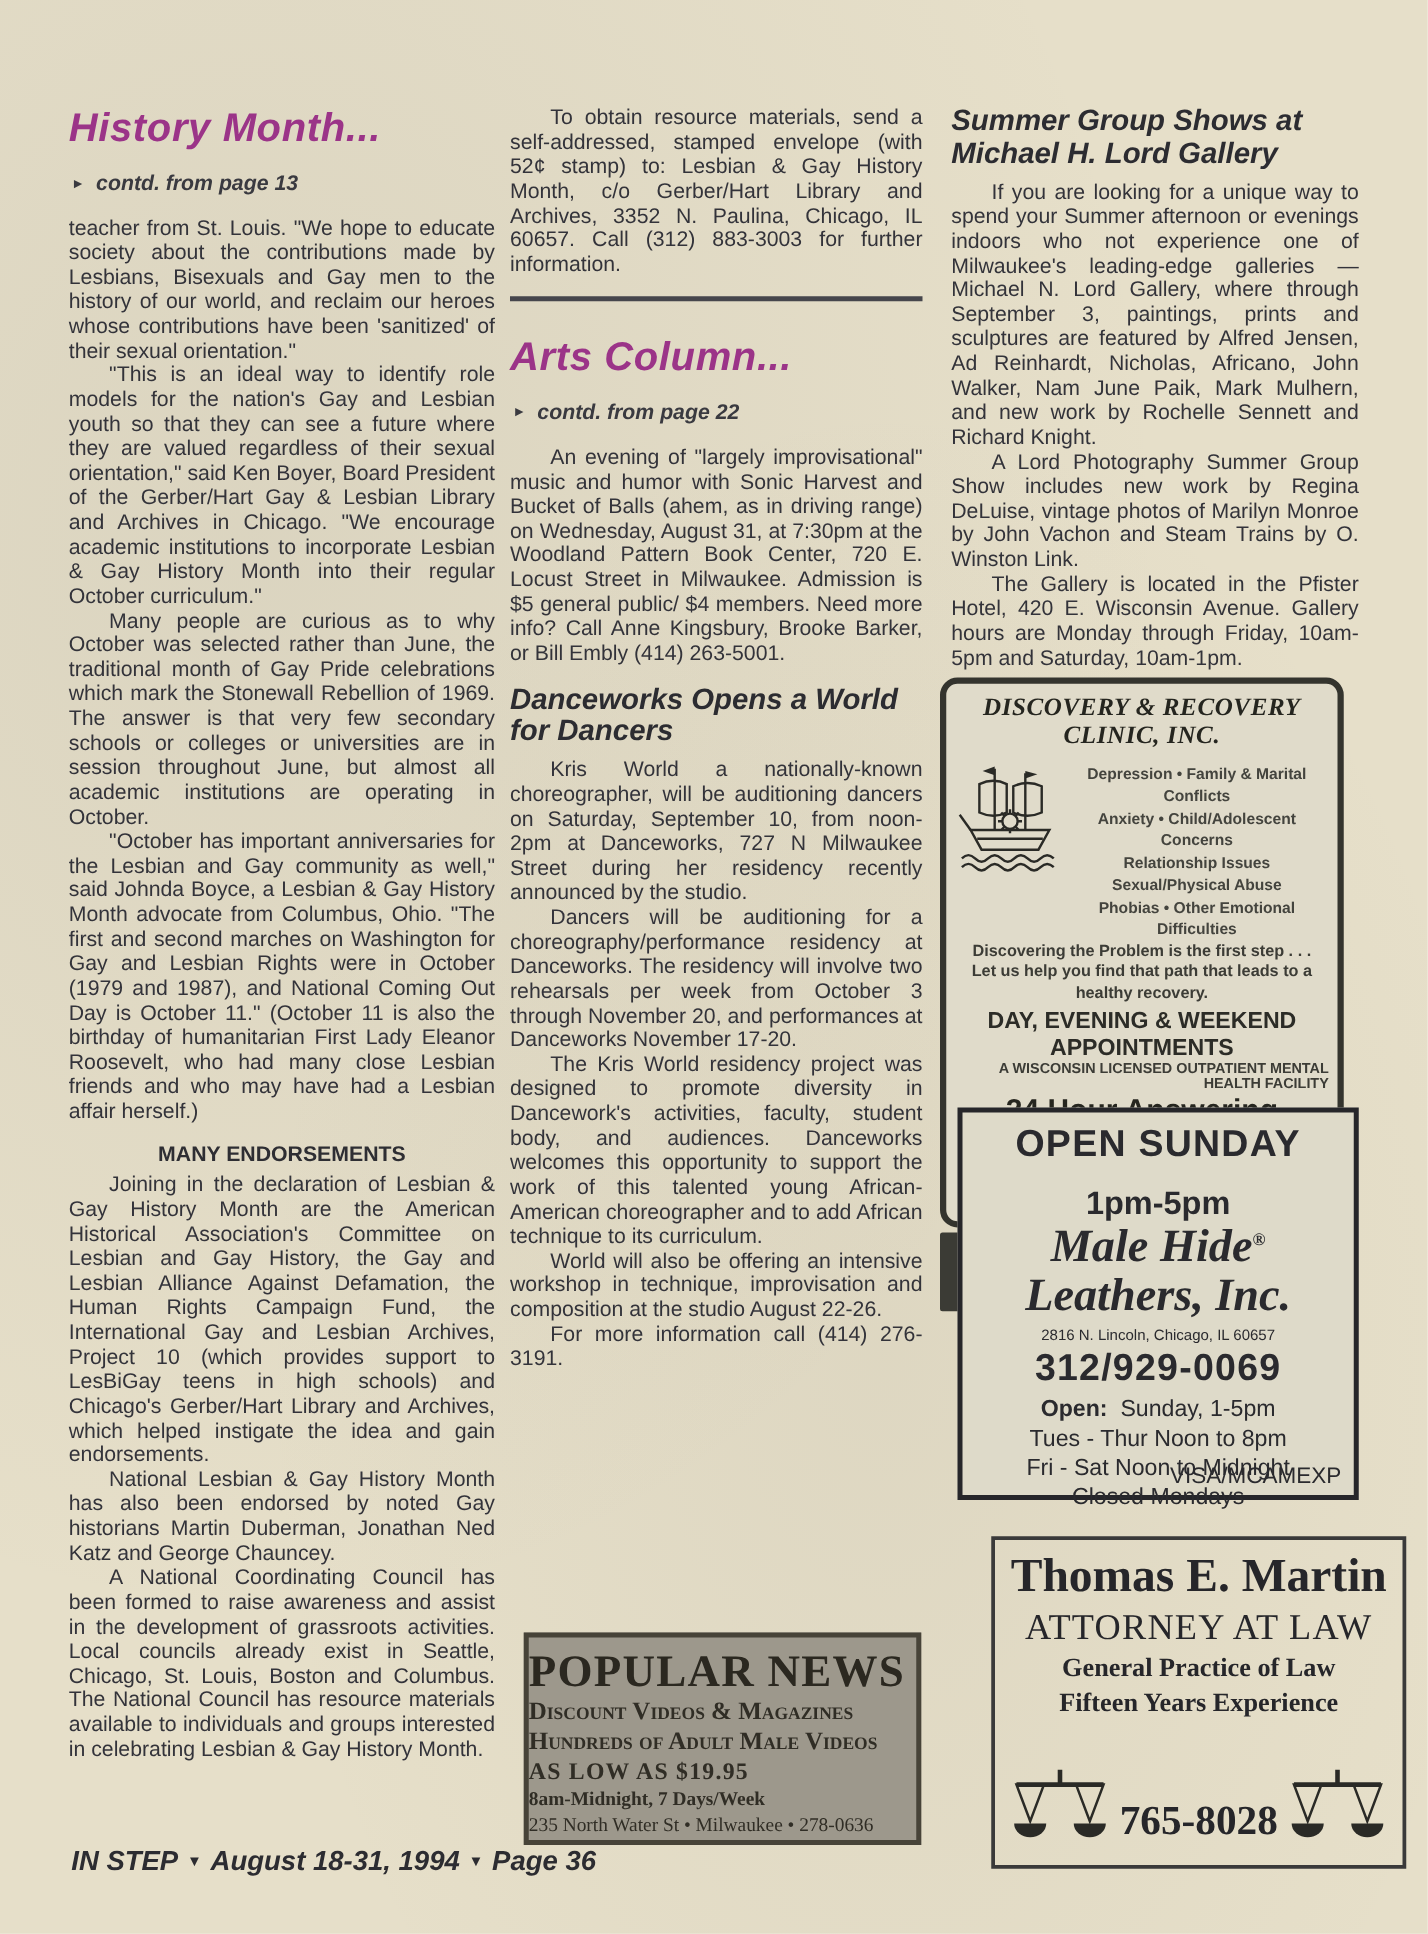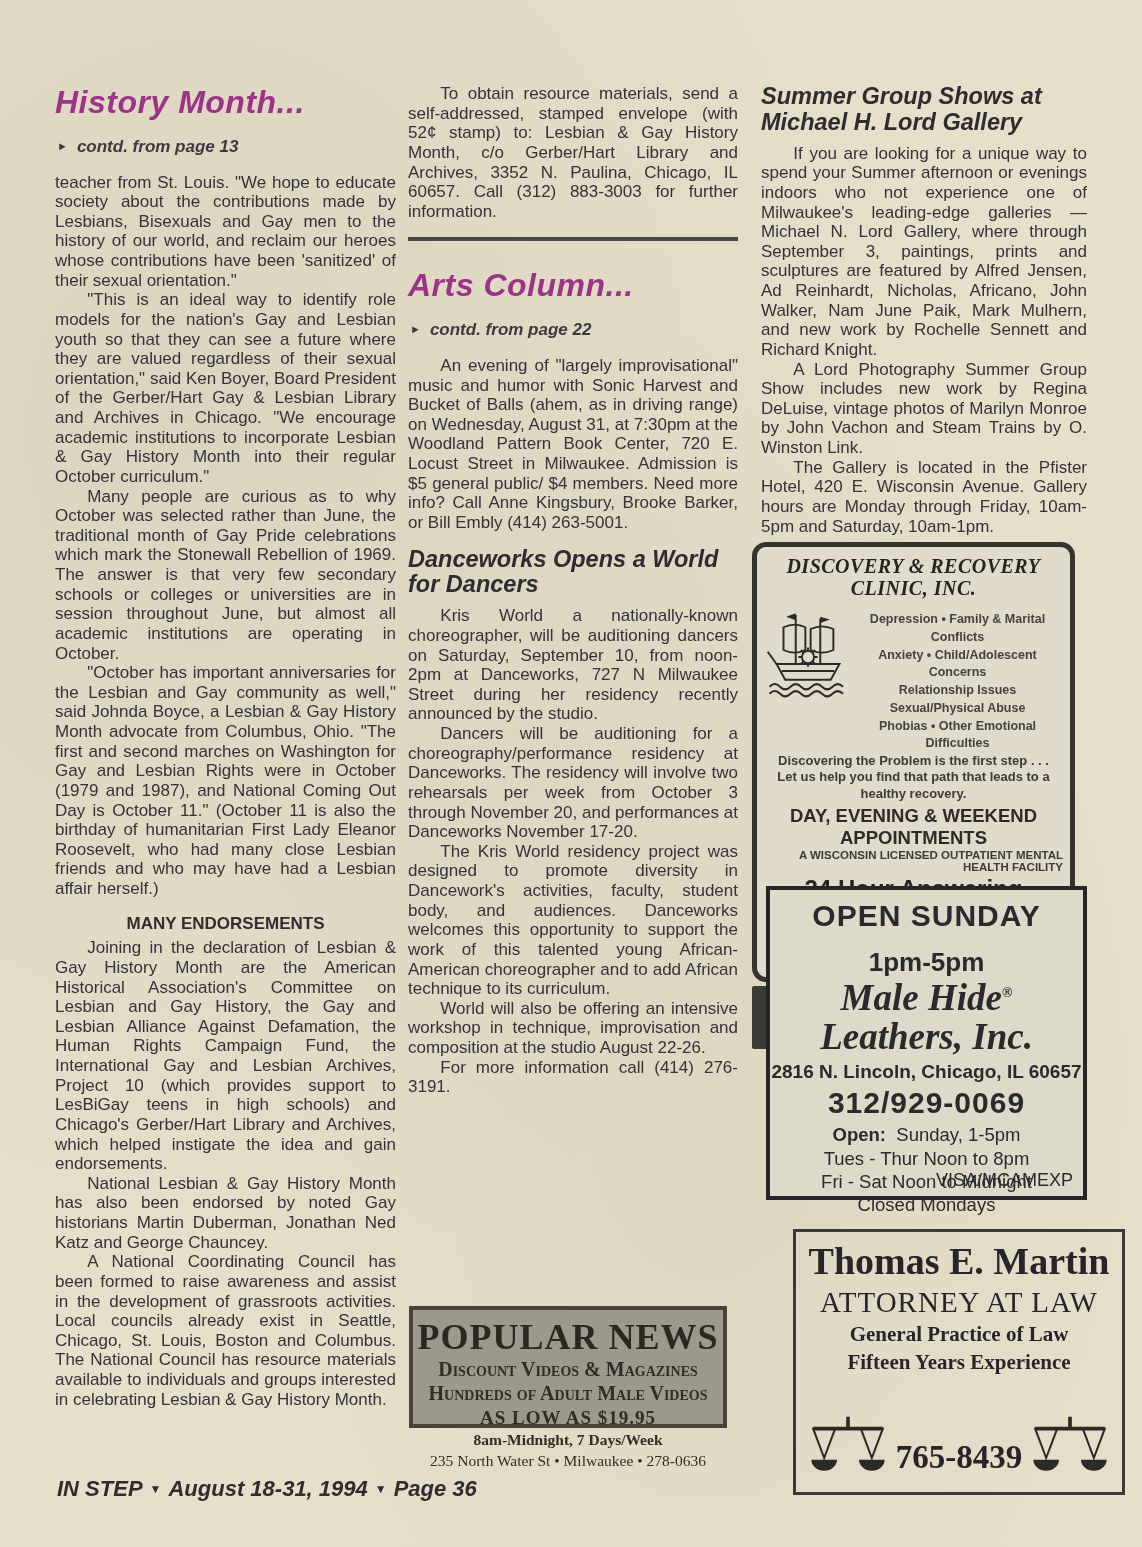--- a/index.html
+++ b/index.html
@@ -52,41 +52,41 @@
 
   
   .ad-malehide { position:absolute; left:766px; top:886px; width:321px; height:314px;
                  border:4px solid #26262a; background:#dedac9; text-align:center;
                  box-sizing:border-box; padding-top:9px; color:#2a2a2e; }
   .mh-open { font-size:30px; font-weight:bold; letter-spacing:1px; }
   .mh-hours { font-size:26px; font-weight:bold; margin-top:14px; }
   .mh-name { font-family:"Liberation Serif", serif; font-style:italic; font-weight:bold;
              font-size:37px; line-height:1.06; }
   .mh-name sup { font-size:14px; }
-  .mh-addr { font-size:19px; margin-top:5px;font-weight:bold; }
+  .mh-addr { font-size:12px; margin-top:5px; }
   .mh-phone { font-size:30px; font-weight:bold; letter-spacing:1px; margin-top:3px; }
   .mh-lines { font-size:18.5px; margin-top:3px; line-height:1.26; }
   .mh-cards { position:absolute; left:0; right:0; bottom:5px; display:flex;
               justify-content:flex-end; padding:0 10px; font-size:18px; }
 
   
   .ad-attorney { position:absolute; left:793px; top:1229px; width:332px; height:266px;
                  border:3px solid #3a3a3a; box-sizing:border-box; text-align:center;
                  font-family:"Liberation Serif", serif; color:#26262a; padding-top:10px; }
   .att-name { font-size:38px; font-weight:bold; line-height:1.05; }
   .att-title { font-size:29px; margin-top:4px; letter-spacing:1px; }
   .att-line { font-size:21px; font-weight:bold; margin-top:3px; }
   .att-bottom { position:absolute; left:0; right:0; bottom:8px; display:flex;
                 justify-content:space-between; align-items:flex-end; padding:0 8px; }
   .att-phone { font-size:33px; font-weight:bold; margin:0 0 8px; }
 
   
-  .ad-popnews { position:absolute; left:409px; top:1306px; width:318px; height:122px;
+  .ad-popnews { position:absolute; left:419px; top:1306px; width:318px; height:170px;
                 background:#9d988c; border:4px solid #474338; box-sizing:border-box;
-                text-align:center; font-family:"Liberation Serif", serif; color:#302d25;
+                font-family:"Liberation Serif", serif; color:#302d25;
                 padding-top:6px; }
   .pn-title { font-size:36px; font-weight:bold; letter-spacing:1px; color:#2b2820; }
   .pn-caps  { font-variant:small-caps; font-weight:bold; font-size:20px; line-height:1.18; }
   .pn-price { font-weight:bold; font-size:19px; letter-spacing:1px; margin-top:2px; }
   .pn-small { font-weight:bold; font-size:15.5px; margin-top:2px; }
   .pn-addr  { font-size:15.5px; margin-top:3px; }
 
   .footer { position:absolute; left:57px; top:1476px; font-size:22px; font-weight:bold;
             font-style:italic; color:#2c2c31; }
   .footer .tri { font-style:normal; font-size:12px; vertical-align:3px; margin:0 7px; }
@@ -207,21 +207,21 @@
       <span>
         <svg viewBox="0 0 96 72" width="88" height="66">
           <path class="ln" d="M48,3 V16" style="stroke-width:4"></path>
           <path class="ln" d="M10,16 H86" style="stroke-width:4"></path>
           <path class="ln" d="M10,16 L34,16 L22,48 Z"></path>
           <path class="fl" d="M8,50 A14,12 0 0 0 36,50 Z"></path>
           <path class="ln" d="M62,16 L86,16 L74,48 Z"></path>
           <path class="fl" d="M60,50 A14,12 0 0 0 88,50 Z"></path>
         </svg>
       </span>
-      <span class="att-phone">765-8439</span>
+      <span class="att-phone">765-8028</span>
       <span>
         <svg viewBox="0 0 96 72" width="88" height="66">
           <path class="ln" d="M48,3 V16" style="stroke-width:4"></path>
           <path class="ln" d="M10,16 H86" style="stroke-width:4"></path>
           <path class="ln" d="M10,16 L34,16 L22,48 Z"></path>
           <path class="fl" d="M8,50 A14,12 0 0 0 36,50 Z"></path>
           <path class="ln" d="M62,16 L86,16 L74,48 Z"></path>
           <path class="fl" d="M60,50 A14,12 0 0 0 88,50 Z"></path>
         </svg>
       </span>

